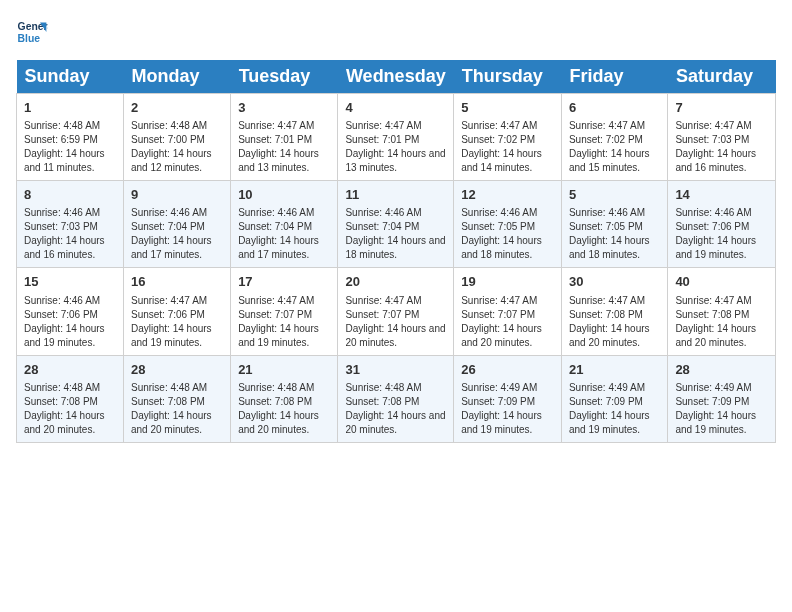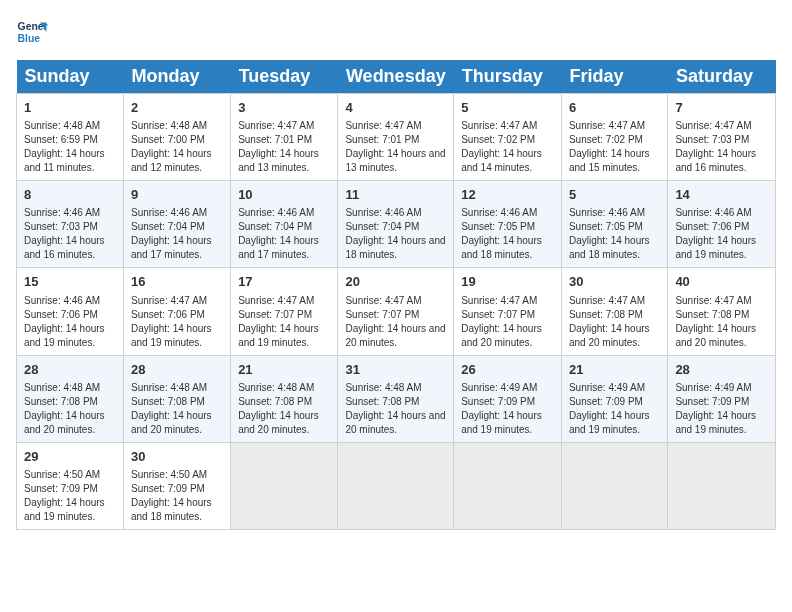--- a/index.html
+++ b/index.html
@@ -137,23 +137,14 @@
       </tr>
       <tr>
         <td><span class="day-num">28</span>Sunrise: 4:48 AM<br>Sunset: 7:08 PM<br>Daylight: 14 hours and 20 minutes.</td>
         <td><span class="day-num">28</span>Sunrise: 4:48 AM<br>Sunset: 7:08 PM<br>Daylight: 14 hours and 20 minutes.</td>
         <td><span class="day-num">21</span>Sunrise: 4:48 AM<br>Sunset: 7:08 PM<br>Daylight: 14 hours and 20 minutes.</td>
         <td><span class="day-num">31</span>Sunrise: 4:48 AM<br>Sunset: 7:08 PM<br>Daylight: 14 hours and 20 minutes.</td>
         <td><span class="day-num">26</span>Sunrise: 4:49 AM<br>Sunset: 7:09 PM<br>Daylight: 14 hours and 19 minutes.</td>
         <td><span class="day-num">21</span>Sunrise: 4:49 AM<br>Sunset: 7:09 PM<br>Daylight: 14 hours and 19 minutes.</td>
         <td><span class="day-num">28</span>Sunrise: 4:49 AM<br>Sunset: 7:09 PM<br>Daylight: 14 hours and 19 minutes.</td>
       </tr>
-      <tr>
-        <td><span class="day-num">29</span>Sunrise: 4:50 AM<br>Sunset: 7:09 PM<br>Daylight: 14 hours and 19 minutes.</td>
-        <td><span class="day-num">30</span>Sunrise: 4:50 AM<br>Sunset: 7:09 PM<br>Daylight: 14 hours and 18 minutes.</td>
-        <td class="empty-cell"></td>
-        <td class="empty-cell"></td>
-        <td class="empty-cell"></td>
-        <td class="empty-cell"></td>
-        <td class="empty-cell"></td>
-      </tr>
     </tbody>
 </table>
 
 </body></html>

